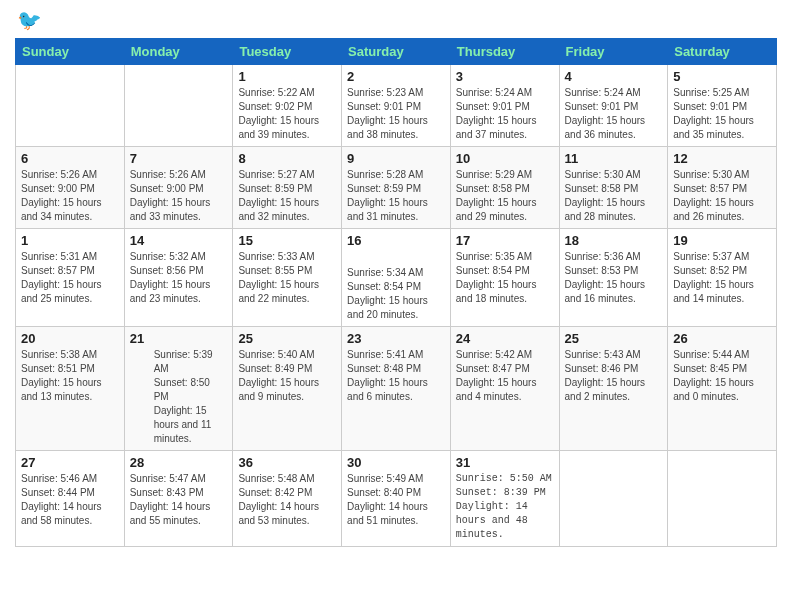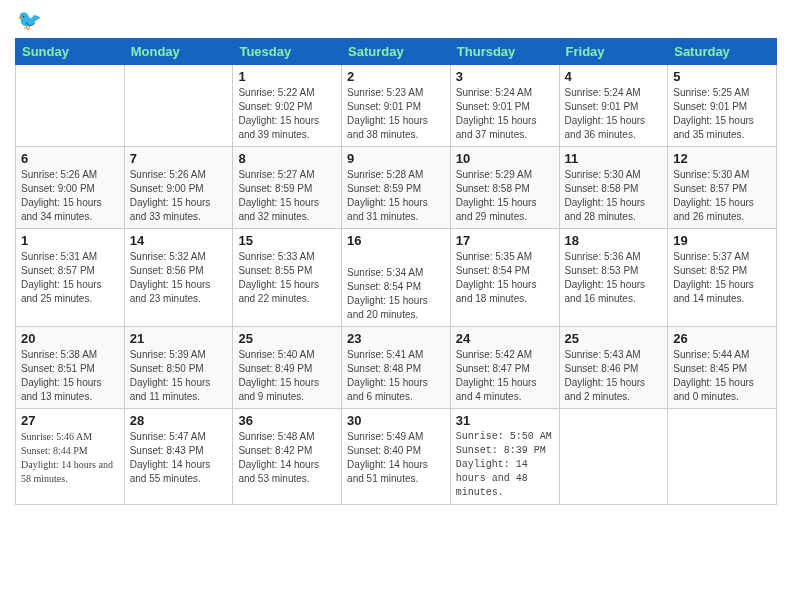--- a/index.html
+++ b/index.html
@@ -257,21 +257,21 @@
         </tr>
         <tr>
           <td>
             <div class="day-number">20</div>
             <div class="day-info" style="white-space: pre-line;">Sunrise: 5:38 AM
 Sunset: 8:51 PM
 Daylight: 15 hours and 13 minutes.</div>
           </td>
           <td>
             <div class="day-number">21</div>
-            <div class="day-info" style="white-space: pre-line;">Sunrise: 5:39 AM
+            <div class="day-info" style="white-space: pre-line; margin-left: 24px;">Sunrise: 5:39 AM
 Sunset: 8:50 PM
 Daylight: 15 hours and 11 minutes.</div>
           </td>
           <td>
             <div class="day-number">25</div>
             <div class="day-info" style="white-space: pre-line;">Sunrise: 5:40 AM
 Sunset: 8:49 PM
 Daylight: 15 hours and 9 minutes.</div>
           </td>
           <td>
@@ -295,21 +295,21 @@
           <td>
             <div class="day-number">26</div>
             <div class="day-info" style="white-space: pre-line;">Sunrise: 5:44 AM
 Sunset: 8:45 PM
 Daylight: 15 hours and 0 minutes.</div>
           </td>
         </tr>
         <tr>
           <td>
             <div class="day-number">27</div>
-            <div class="day-info" style="white-space: pre-line; font-family: Liberation Serif, serif;">Sunrise: 5:46 AM
+            <div class="day-info" style="white-space: pre-line;">Sunrise: 5:46 AM
 Sunset: 8:44 PM
 Daylight: 14 hours and 58 minutes.</div>
           </td>
           <td>
             <div class="day-number">28</div>
             <div class="day-info" style="white-space: pre-line;">Sunrise: 5:47 AM
 Sunset: 8:43 PM
 Daylight: 14 hours and 55 minutes.</div>
           </td>
           <td>

